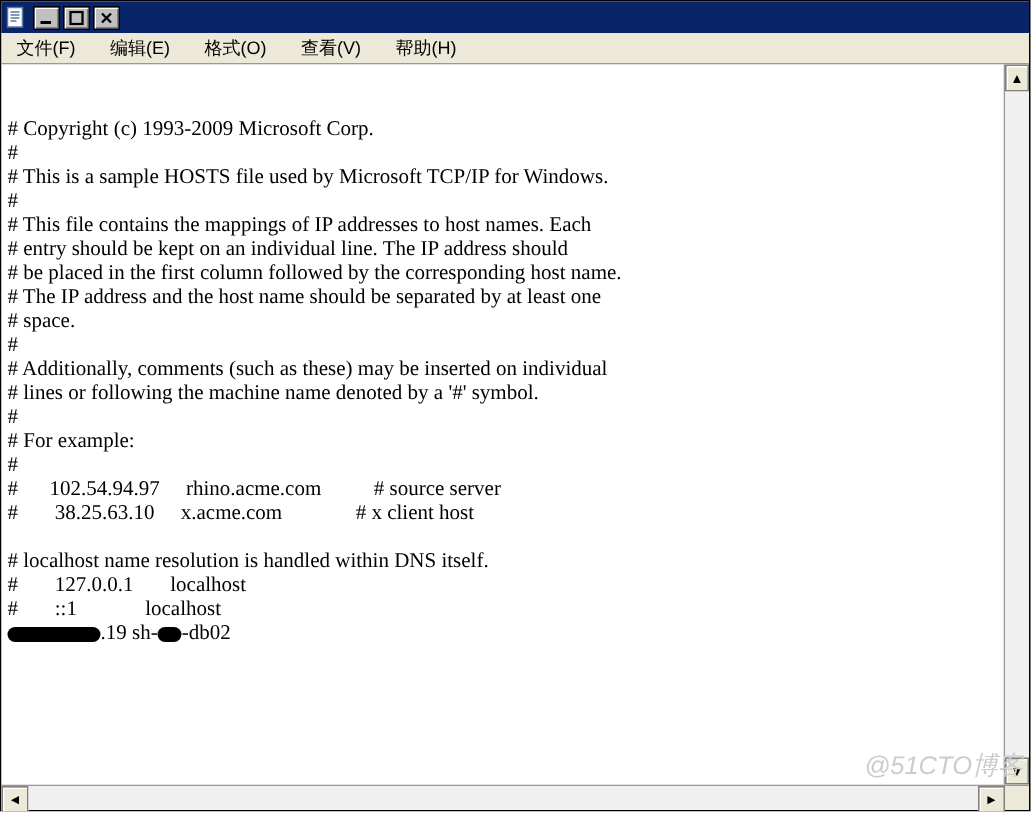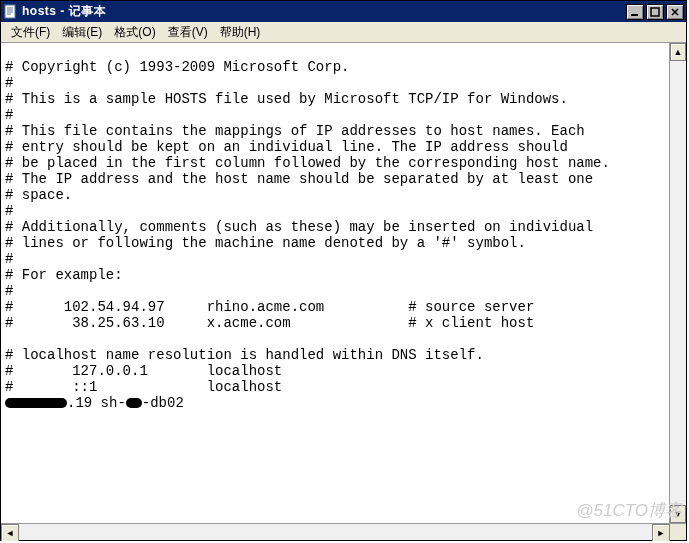--- a/index.html
+++ b/index.html
@@ -4,25 +4,25 @@
 <style>
   html,body{margin:0;padding:0;font-family:"SimSun","宋体",sans-serif;}
   .window{width:687px;height:541px;border:1px solid #000;background:#fff;position:relative;display:flex;flex-direction:column;box-sizing:border-box;}
   .titlebar{height:21px;background:#0a246a;color:#fff;display:flex;align-items:center;font-size:12px;padding:0 2px;user-select:none;}
   .titlebar .icon{width:16px;height:16px;margin-right:3px;display:flex;align-items:center;justify-content:center;}
   .titlebar .icon svg{width:16px;height:16px;}
   .titlebar .title{flex:1;font-weight:bold;letter-spacing:0.5px;white-space:pre;}
   .win-buttons{display:flex;gap:2px;}
   .win-btn{width:16px;height:14px;background:#c0c0c0;border:1px solid #000;box-shadow:inset 1px 1px #fff,inset -1px -1px #808080;display:flex;align-items:center;justify-content:center;cursor:pointer;}
   .win-btn svg{width:10px;height:10px;}
-  .menubar{height:20px;background:#ece9d8;border-bottom:1px solid #999;display:flex;align-items:center;font-size:12px;padding:0 4px;user-select:none;}
+  .menubar{height:20px;background:#ece9d8;border-bottom:1px solid #999;display:flex;align-items:center;font-size:12px;padding:0 4px;user-select:none;gap:11px;}
   .menu-item{padding:2px 6px;cursor:pointer;white-space:pre;}
   .client{flex:1;display:flex;flex-direction:column;min-height:0;}
   .text-wrap{flex:1;display:flex;min-height:0;}
-  .text-area{flex:1;background:#fff;font-family:Liberation Mono, monospace;font-size:14px;line-height:16px;white-space:pre;padding:0 4px;overflow:hidden;color:#000;position:relative;}
+  .text-area{flex:1;background:#fff;font-family:Liberation Serif, serif;font-size:14px;line-height:16px;white-space:pre;padding:20px 4px;overflow:hidden;color:#000;position:relative;}
   .vscroll{width:16px;background:#dcdcdc;border-left:1px solid #999;display:flex;flex-direction:column;}
   .sbtn{height:16px;background:#ece9d8;border:1px solid #808080;box-shadow:inset 1px 1px #fff;display:flex;align-items:center;justify-content:center;cursor:pointer;}
   .vtrack{flex:1;background:#f0f0f0;}
   .hscroll{height:16px;background:#dcdcdc;border-top:1px solid #999;display:flex;}
   .htrack{flex:1;background:#f0f0f0;}
   .corner{width:16px;height:16px;background:#ece9d8;}
   .arrow{font-size:9px;color:#000;line-height:1;}
   .watermark{position:absolute;right:4px;bottom:18px;color:#ccc;font-size:17px;font-style:italic;pointer-events:none;}
   .redacted{display:inline-block;background:#000;border-radius:6px;vertical-align:middle;}
   .red-a{width:62px;height:10px;}
@@ -37,21 +37,20 @@
   <div class="titlebar">
     <span class="icon">
       <svg viewBox="0 0 16 16">
           <rect x="2" y="1" width="10" height="13" fill="#fff" stroke="#5a7aa0"></rect>
           <line x1="4" y1="4" x2="10" y2="4" stroke="#5a7aa0"></line>
           <line x1="4" y1="6" x2="10" y2="6" stroke="#5a7aa0"></line>
           <line x1="4" y1="8" x2="10" y2="8" stroke="#5a7aa0"></line>
           <line x1="4" y1="10" x2="8" y2="10" stroke="#5a7aa0"></line>
         </svg>
     </span>
-    <span class="title">hosts - 记事本</span>
     <div class="win-buttons">
       <div class="win-btn">
           <svg viewBox="0 0 10 10">
             <line x1="1" y1="8" x2="8" y2="8" stroke="#000" stroke-width="2"></line>
           </svg>
         </div>
       <div class="win-btn">
           <svg viewBox="0 0 10 10">
             <rect x="1" y="1" width="8" height="8" fill="none" stroke="#000" stroke-width="1.5"></rect>
           </svg>

